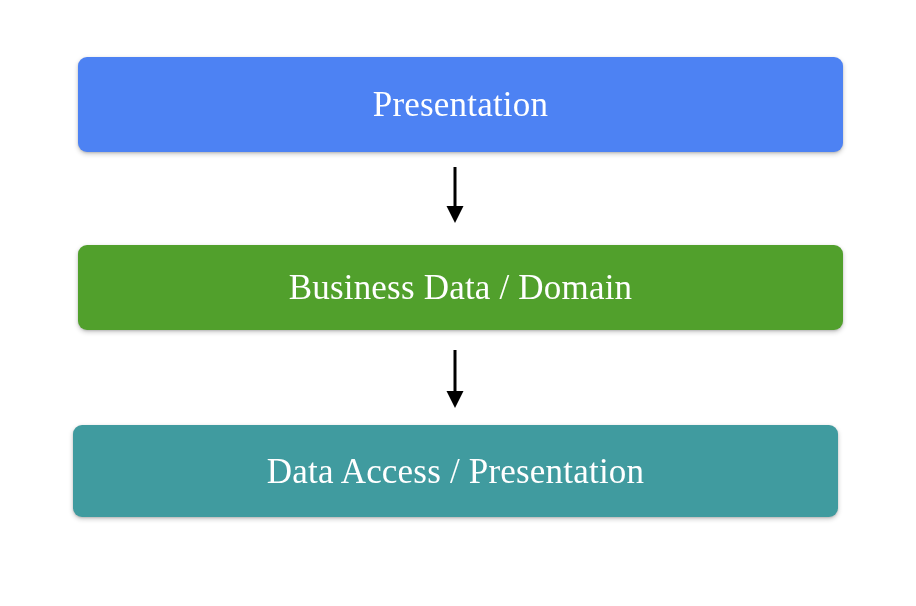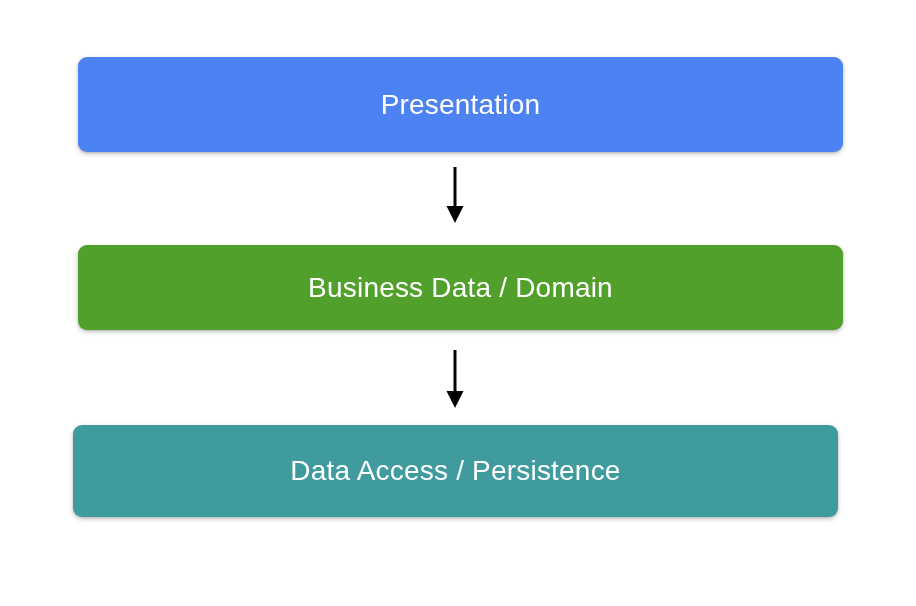--- a/index.html
+++ b/index.html
@@ -28,23 +28,23 @@
     box-sizing: border-box;
     display: flex;
     align-items: center;
     justify-content: center;
     border-radius: 9px;
     box-shadow: 0 2px 5px rgba(0,0,0,0.22), 0 1px 2px rgba(0,0,0,0.12);
   }
 
   .layer-label {
     color: #ffffff;
-    font-family: Liberation Sans, sans-serif;
+    font-family: Liberation Serif, serif;
     font-weight: 400;
-    font-size: 28px;
+    font-size: 35px;
     letter-spacing: 0.2px;
     line-height: 1;
     white-space: nowrap;
     text-align: right;
   }
 
   
   #box-presentation {
     left: 78px;
     top: 57px;
@@ -107,16 +107,16 @@
   </div>
 
   <div class="connector" id="connector-2">
     <svg viewBox="0 0 40 62" preserveAspectRatio="none">
       <line x1="20" y1="2" x2="20" y2="45" stroke="#000000" stroke-width="3"></line>
       <polygon points="20,60 11.5,43 28.5,43" fill="#000000"></polygon>
     </svg>
   </div>
 
   <div class="layer-box" id="box-data-access" style="background:#409b9f;">
-    <span class="layer-label" style="color: rgb(255, 255, 255);">Data Access / Persistence</span>
+    <span class="layer-label" style="color: rgb(255, 255, 255);">Data Access / Presentation</span>
   </div>
 
 </div>
 
 </body></html>

